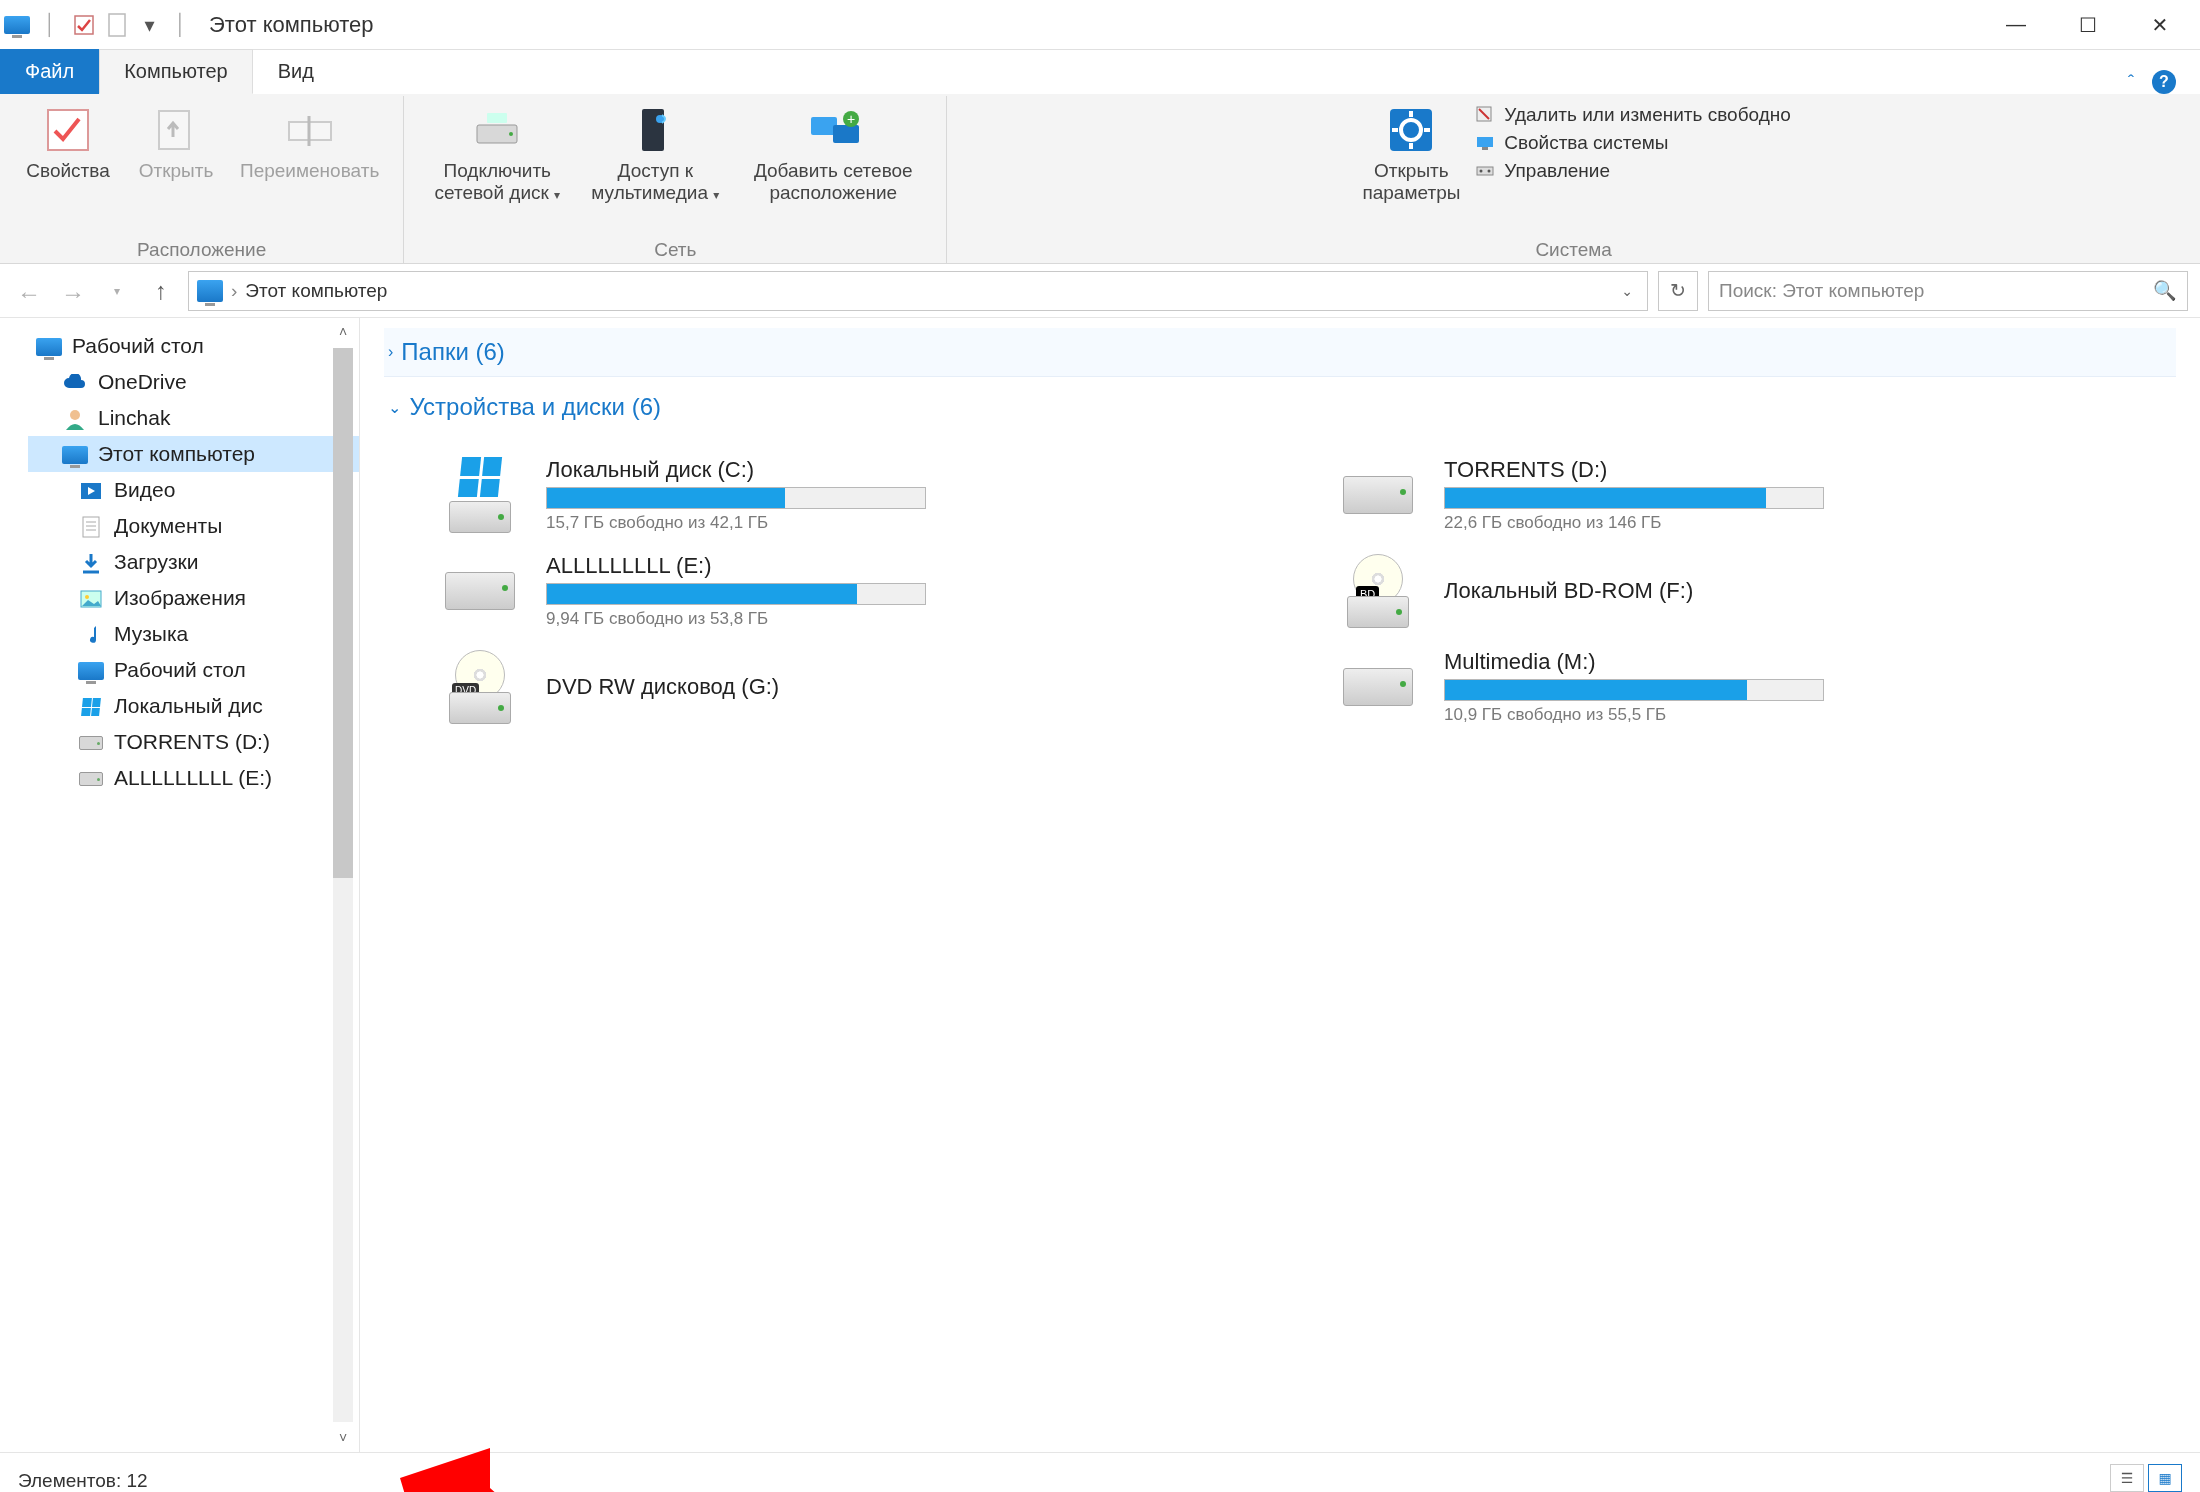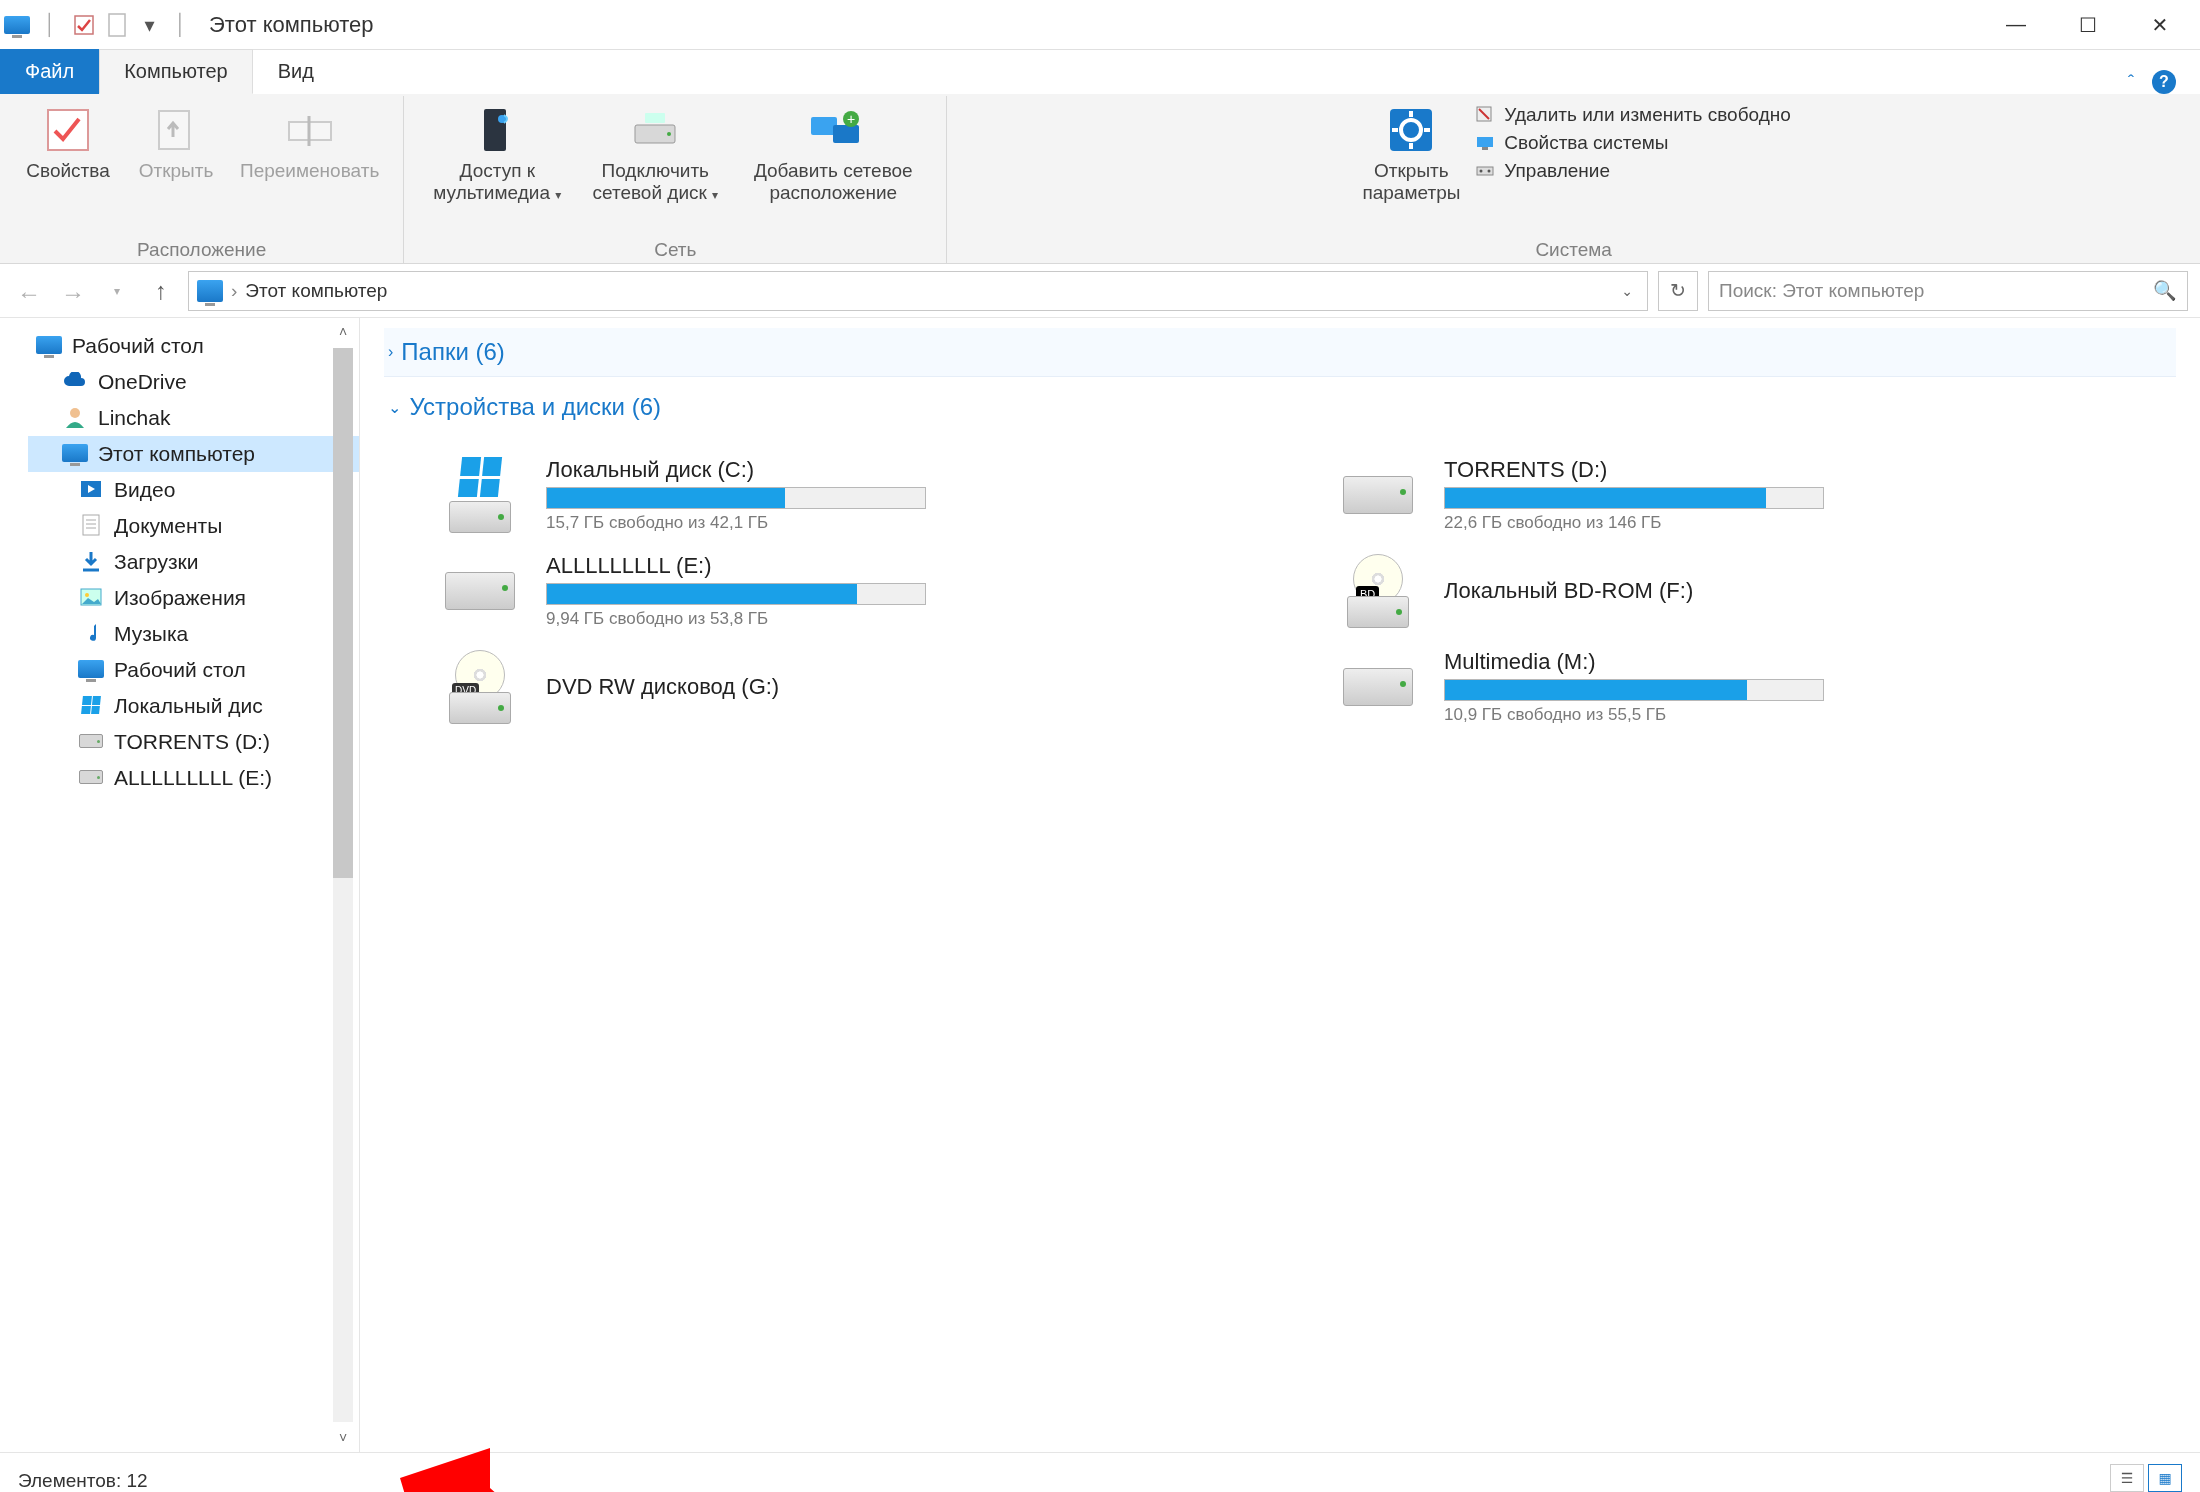--- a/index.html
+++ b/index.html
@@ -142,21 +142,21 @@
     position: relative;
     overflow: hidden;
   }
   .sb-scroll-up, .sb-scroll-down { position:absolute; right:6px; width:20px; height:20px; display:flex; align-items:center; justify-content:center; color:#666; font-size:14px;}
   .sb-scroll-up { top:4px;}
   .sb-scroll-down { bottom:4px;}
   .sb-track { position:absolute; right:6px; top:30px; bottom:30px; width:20px; background:#f0f0f0;}
   .sb-thumb { position:absolute; right:6px; top:30px; width:20px; height:530px; background:#c8c8c8;}
   .sb-list { padding: 10px 0 10px 28px; }
   .sb-item {
-    display: flex; align-items: flex-start; gap: 10px;
+    display: flex; align-items: flex-end; gap: 10px;
     padding: 6px 8px;
     font-size: 21px;
     color:#222;
     white-space: nowrap;
     overflow: hidden;
   }
   .sb-item.indent1 { padding-left: 34px; }
   .sb-item.indent2 { padding-left: 50px; }
   .sb-item.selected { background: #cde8ff; }
   .sb-icon { width: 26px; height: 22px; display:inline-flex; align-items:center; justify-content:center; flex-shrink:0;}
@@ -316,39 +316,39 @@
         <span>Переименовать</span>
       </div>
     </div>
     <div class="ribbon-group-label">Расположение</div>
   </div>
 
   <div class="ribbon-group">
     <div class="ribbon-group-body">
       <div class="ribbon-btn" style="min-width:150px;">
         <span class="ribbon-icon">
+          <svg width="52" height="46">
+              <rect x="6" y="18" width="40" height="18" rx="2" fill="#d8d8d8" stroke="#999"></rect>
+              <circle cx="40" cy="27" r="2" fill="#4a4"></circle>
+              <rect x="16" y="6" width="20" height="10" rx="1" fill="#cfe"></rect>
+            </svg>
+        </span>
+        <span>Подключить</span>
+        <span><span>сетевой диск</span> <span class="dd-arrow">▾</span></span>
+      </div>
+      <div class="ribbon-btn" style="min-width:150px;">
+        <span class="ribbon-icon">
           <svg width="46" height="50">
               <rect x="10" y="4" width="22" height="42" rx="2" fill="#2b3440"></rect>
               <circle cx="28" cy="14" r="4" fill="#3aa3f0"></circle>
               <path d="M30 10 q6 4 0 8" stroke="#6cf" stroke-width="2" fill="none"></path>
             </svg>
         </span>
         <span>Доступ к</span>
         <span><span>мультимедиа</span> <span class="dd-arrow">▾</span></span>
-      </div>
-      <div class="ribbon-btn" style="min-width:150px;">
-        <span class="ribbon-icon">
-          <svg width="52" height="46">
-              <rect x="6" y="18" width="40" height="18" rx="2" fill="#d8d8d8" stroke="#999"></rect>
-              <circle cx="40" cy="27" r="2" fill="#4a4"></circle>
-              <rect x="16" y="6" width="20" height="10" rx="1" fill="#cfe"></rect>
-            </svg>
-        </span>
-        <span>Подключить</span>
-        <span><span>сетевой диск</span> <span class="dd-arrow">▾</span></span>
       </div>
       <div class="ribbon-btn" style="min-width:190px;">
         <span class="ribbon-icon">
           <svg width="56" height="46">
               <rect x="4" y="10" width="26" height="18" rx="2" fill="#3aa3f0"></rect>
               <rect x="26" y="18" width="26" height="18" rx="2" fill="#1a78c8"></rect>
               <circle cx="44" cy="12" r="8" fill="#4a4"></circle>
               <text x="44" y="17" font-size="14" fill="#fff" text-anchor="middle">+</text>
             </svg>
         </span>

